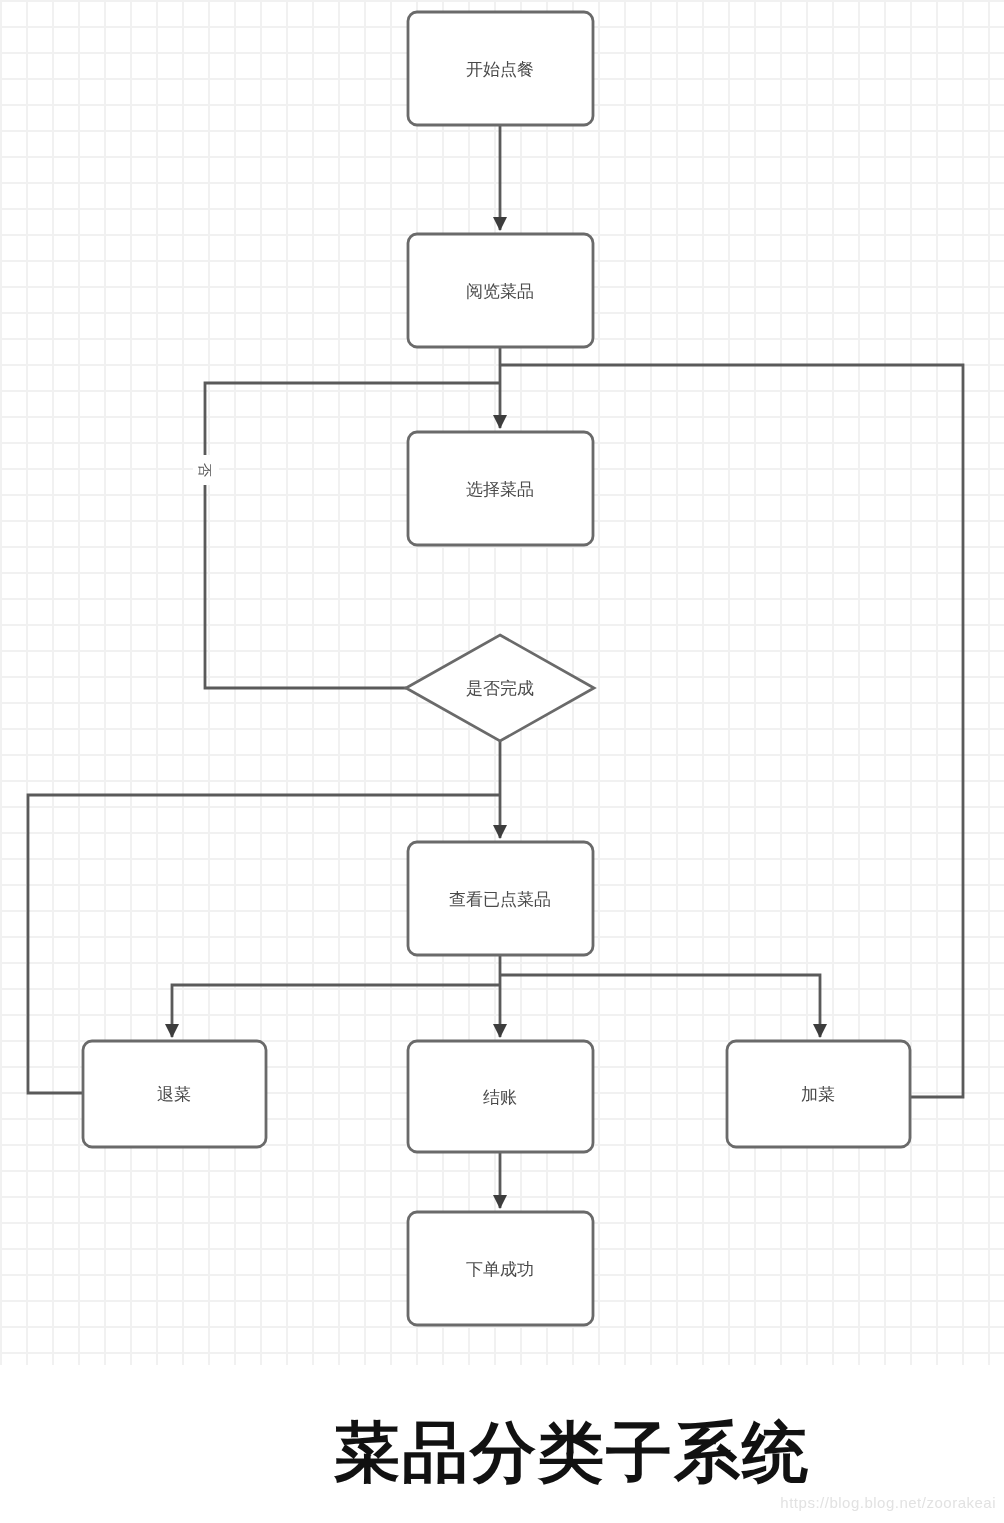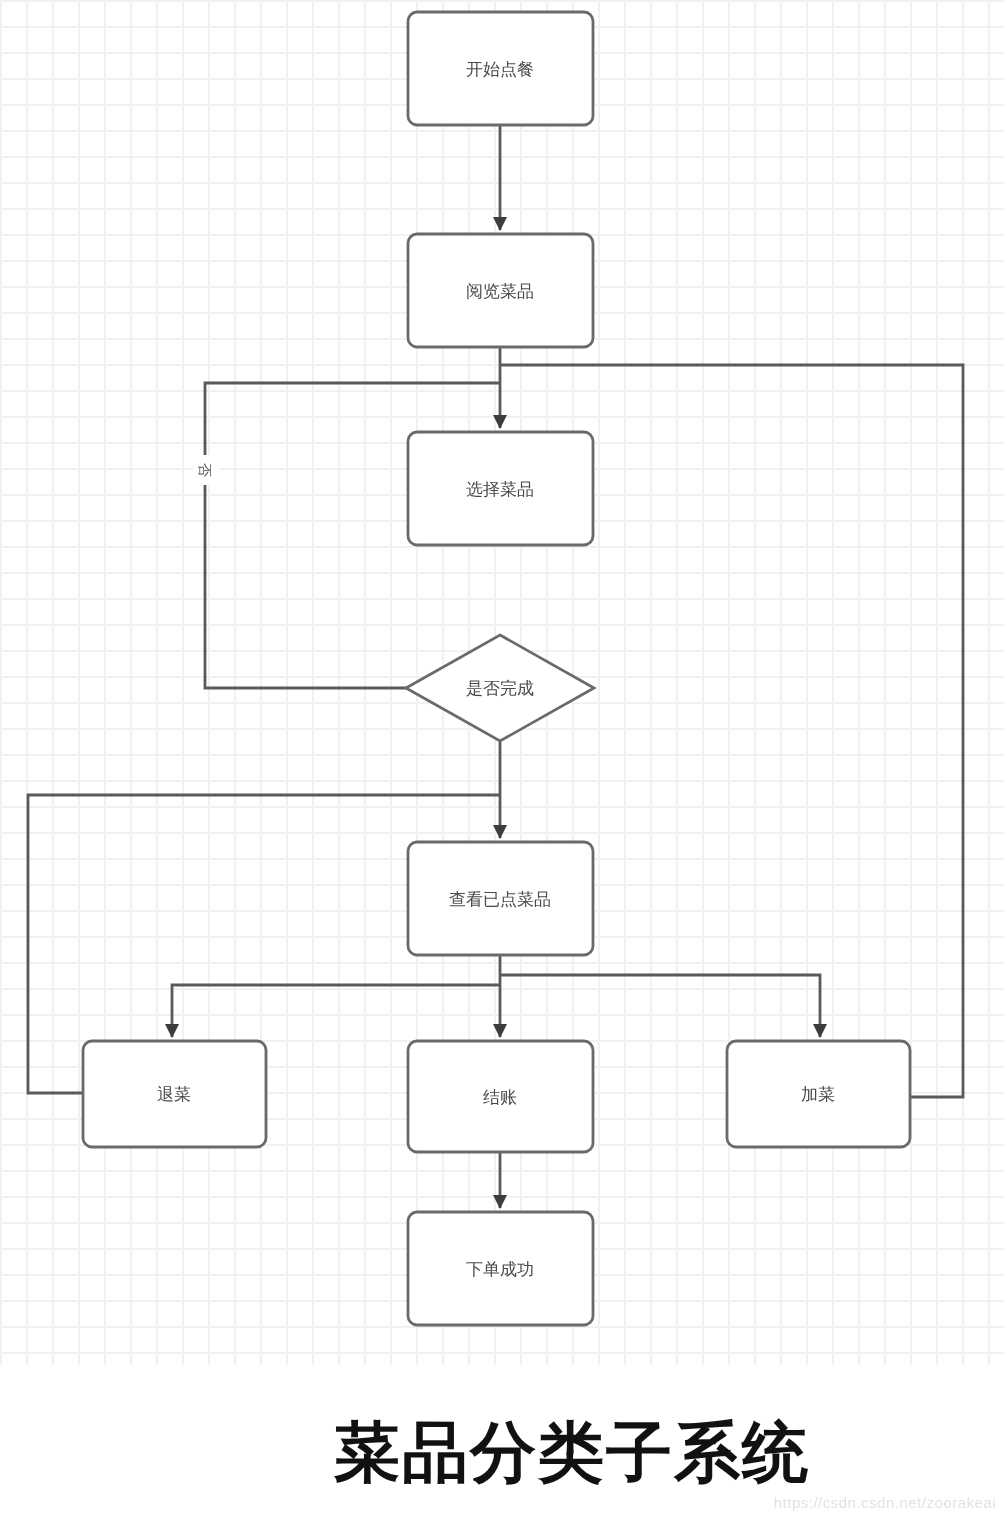--- a/index.html
+++ b/index.html
@@ -110,13 +110,13 @@
 
     <g>
       <rect class="node-box" x="408" y="1212" width="185" height="113" rx="9"></rect>
       <text class="node-label" x="500" y="1275">下单成功</text>
     </g>
   </g>
 </svg>
 
 <div class="diagram-title">菜品分类子系统</div>
 
-<div class="watermark">https://csdn.csdn.net/zoorakeai</div>
+<div class="watermark">https://blog.blog.net/zoorakeai</div>
 
 </body></html>

